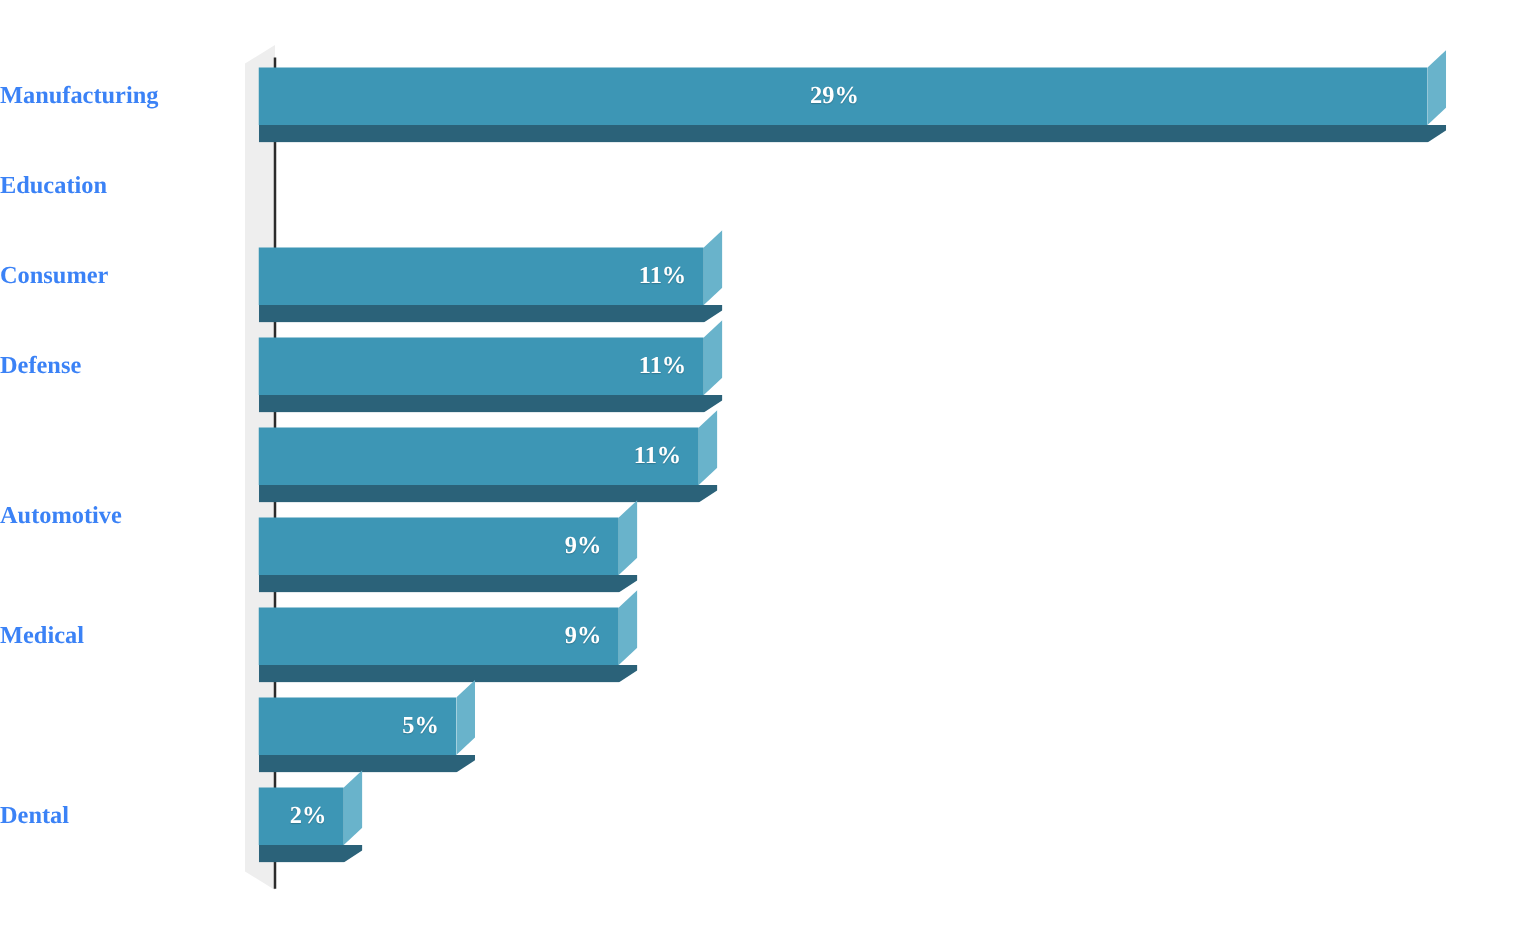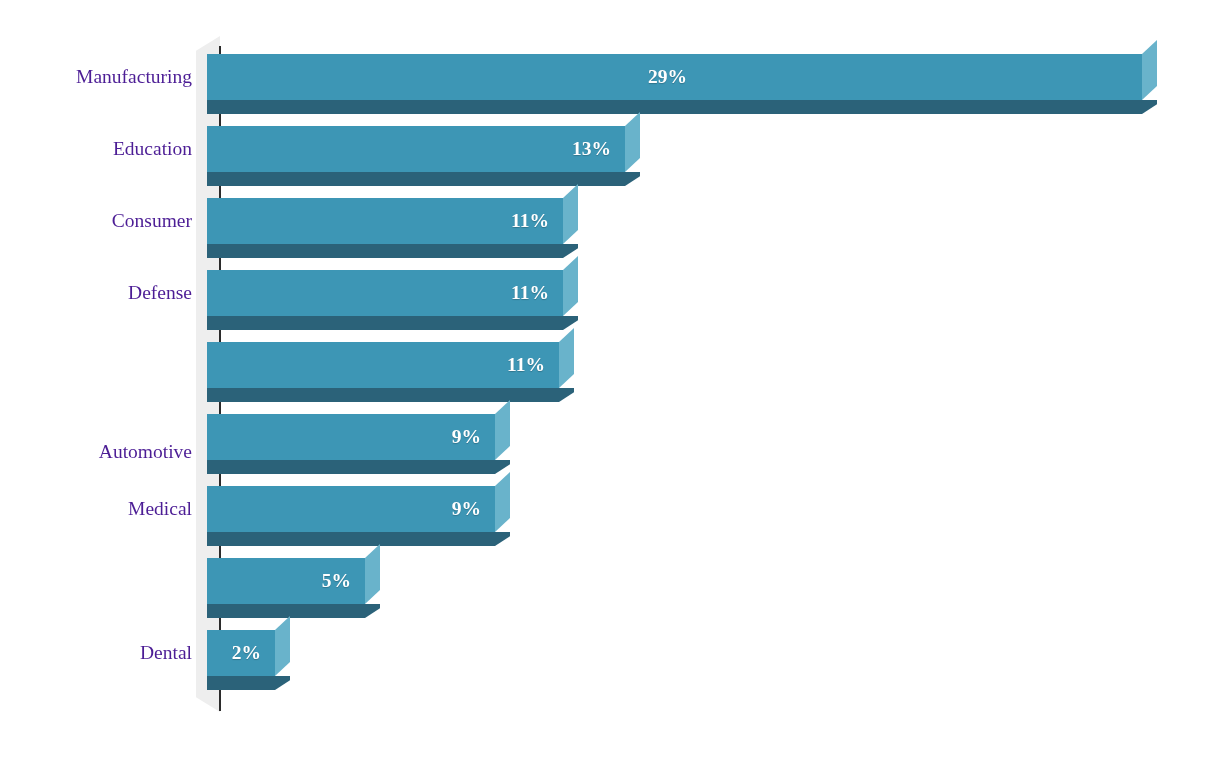--- a/index.html
+++ b/index.html
@@ -43,26 +43,26 @@
     position: absolute;
     left: 0;
     top: 0;
     width: 192px;
     height: 760px;
   }
   .cat-label {
     position: absolute;
     right: 0;
     width: 192px;
-    text-align: right;
+    text-align: left;
     font-family: "Liberation Serif", serif;
-    font-weight: normal;
+    font-weight: bold;
     font-size: 19.5px;
     line-height: 1;
-    color: #4c1d95;
+    color: #3b82f6;
     white-space: nowrap;
   }
 
   
   .bars {
     position: absolute;
     left: 0;
     top: 0;
     width: 1225px;
     height: 760px;
@@ -101,36 +101,30 @@
 <div id="chart-root">
 
   <div class="wall"></div>
   <div class="axis-line"></div>
 
   <div class="labels">
       <div class="cat-label" style="top: 67px;">Manufacturing</div>
       <div class="cat-label" style="top: 139px; padding-left: 21px;">Education</div>
       <div class="cat-label" style="top: 211px;">Consumer</div>
       <div class="cat-label" style="top: 283px; margin-left: 12px;">Defense</div>
-      <div class="cat-label" style="top: 442px;">Automotive</div>
+      <div class="cat-label" style="top: 403px;">Automotive</div>
       <div class="cat-label" style="top: 499px;">Medical</div>
       <div class="cat-label" style="top: 643px;">Dental</div>
     </div>
   <div class="bars">
       <div class="bar" style="left: 207px; top: 54px; width: 950px; height: 60px;">
         <div class="face" style="width: 935px; height: 46px; background: rgb(61, 150, 181);"></div>
         <div class="side" style="left: 935px; top: -14px; width: 15px; height: 60px; background: rgb(105, 179, 203); clip-path: polygon(0% 23.3333%, 100% 0%, 100% 76.6667%, 0% 100%);"></div>
         <div class="bottom" style="left: 0px; top: 46px; width: 950px; height: 14px; background: rgb(43, 98, 121); clip-path: polygon(0% 0%, 98.4211% 0%, 100% 0%, 100% 30%, 98.4211% 100%, 0% 100%);"></div>
         <div class="value" style="color: rgb(255, 255, 255); left: 0px; top: 13px; width: 921px; text-align: center;">29%</div>
-      </div>
-      <div class="bar" style="left: 207px; top: 126px; width: 433px; height: 60px;">
-        <div class="face" style="width: 418px; height: 46px; background: rgb(61, 150, 181);"></div>
-        <div class="side" style="left: 418px; top: -14px; width: 15px; height: 60px; background: rgb(105, 179, 203); clip-path: polygon(0% 23.3333%, 100% 0%, 100% 76.6667%, 0% 100%);"></div>
-        <div class="bottom" style="left: 0px; top: 46px; width: 433px; height: 14px; background: rgb(43, 98, 121); clip-path: polygon(0% 0%, 96.5358% 0%, 100% 0%, 100% 30%, 96.5358% 100%, 0% 100%);"></div>
-        <div class="value" style="color: rgb(255, 255, 255); left: 0px; top: 13px; width: 404px; text-align: right;">13%</div>
       </div>
       <div class="bar" style="left: 207px; top: 198px; width: 371px; height: 60px;">
         <div class="face" style="width: 356px; height: 46px; background: rgb(61, 150, 181);"></div>
         <div class="side" style="left: 356px; top: -14px; width: 15px; height: 60px; background: rgb(105, 179, 203); clip-path: polygon(0% 23.3333%, 100% 0%, 100% 76.6667%, 0% 100%);"></div>
         <div class="bottom" style="left: 0px; top: 46px; width: 371px; height: 14px; background: rgb(43, 98, 121); clip-path: polygon(0% 0%, 95.9569% 0%, 100% 0%, 100% 30%, 95.9569% 100%, 0% 100%);"></div>
         <div class="value" style="color: rgb(255, 255, 255); left: 0px; top: 13px; width: 342px; text-align: right;">11%</div>
       </div>
       <div class="bar" style="left: 207px; top: 270px; width: 371px; height: 60px;">
         <div class="face" style="width: 356px; height: 46px; background: rgb(61, 150, 181);"></div>
         <div class="side" style="left: 356px; top: -14px; width: 15px; height: 60px; background: rgb(105, 179, 203); clip-path: polygon(0% 23.3333%, 100% 0%, 100% 76.6667%, 0% 100%);"></div>

